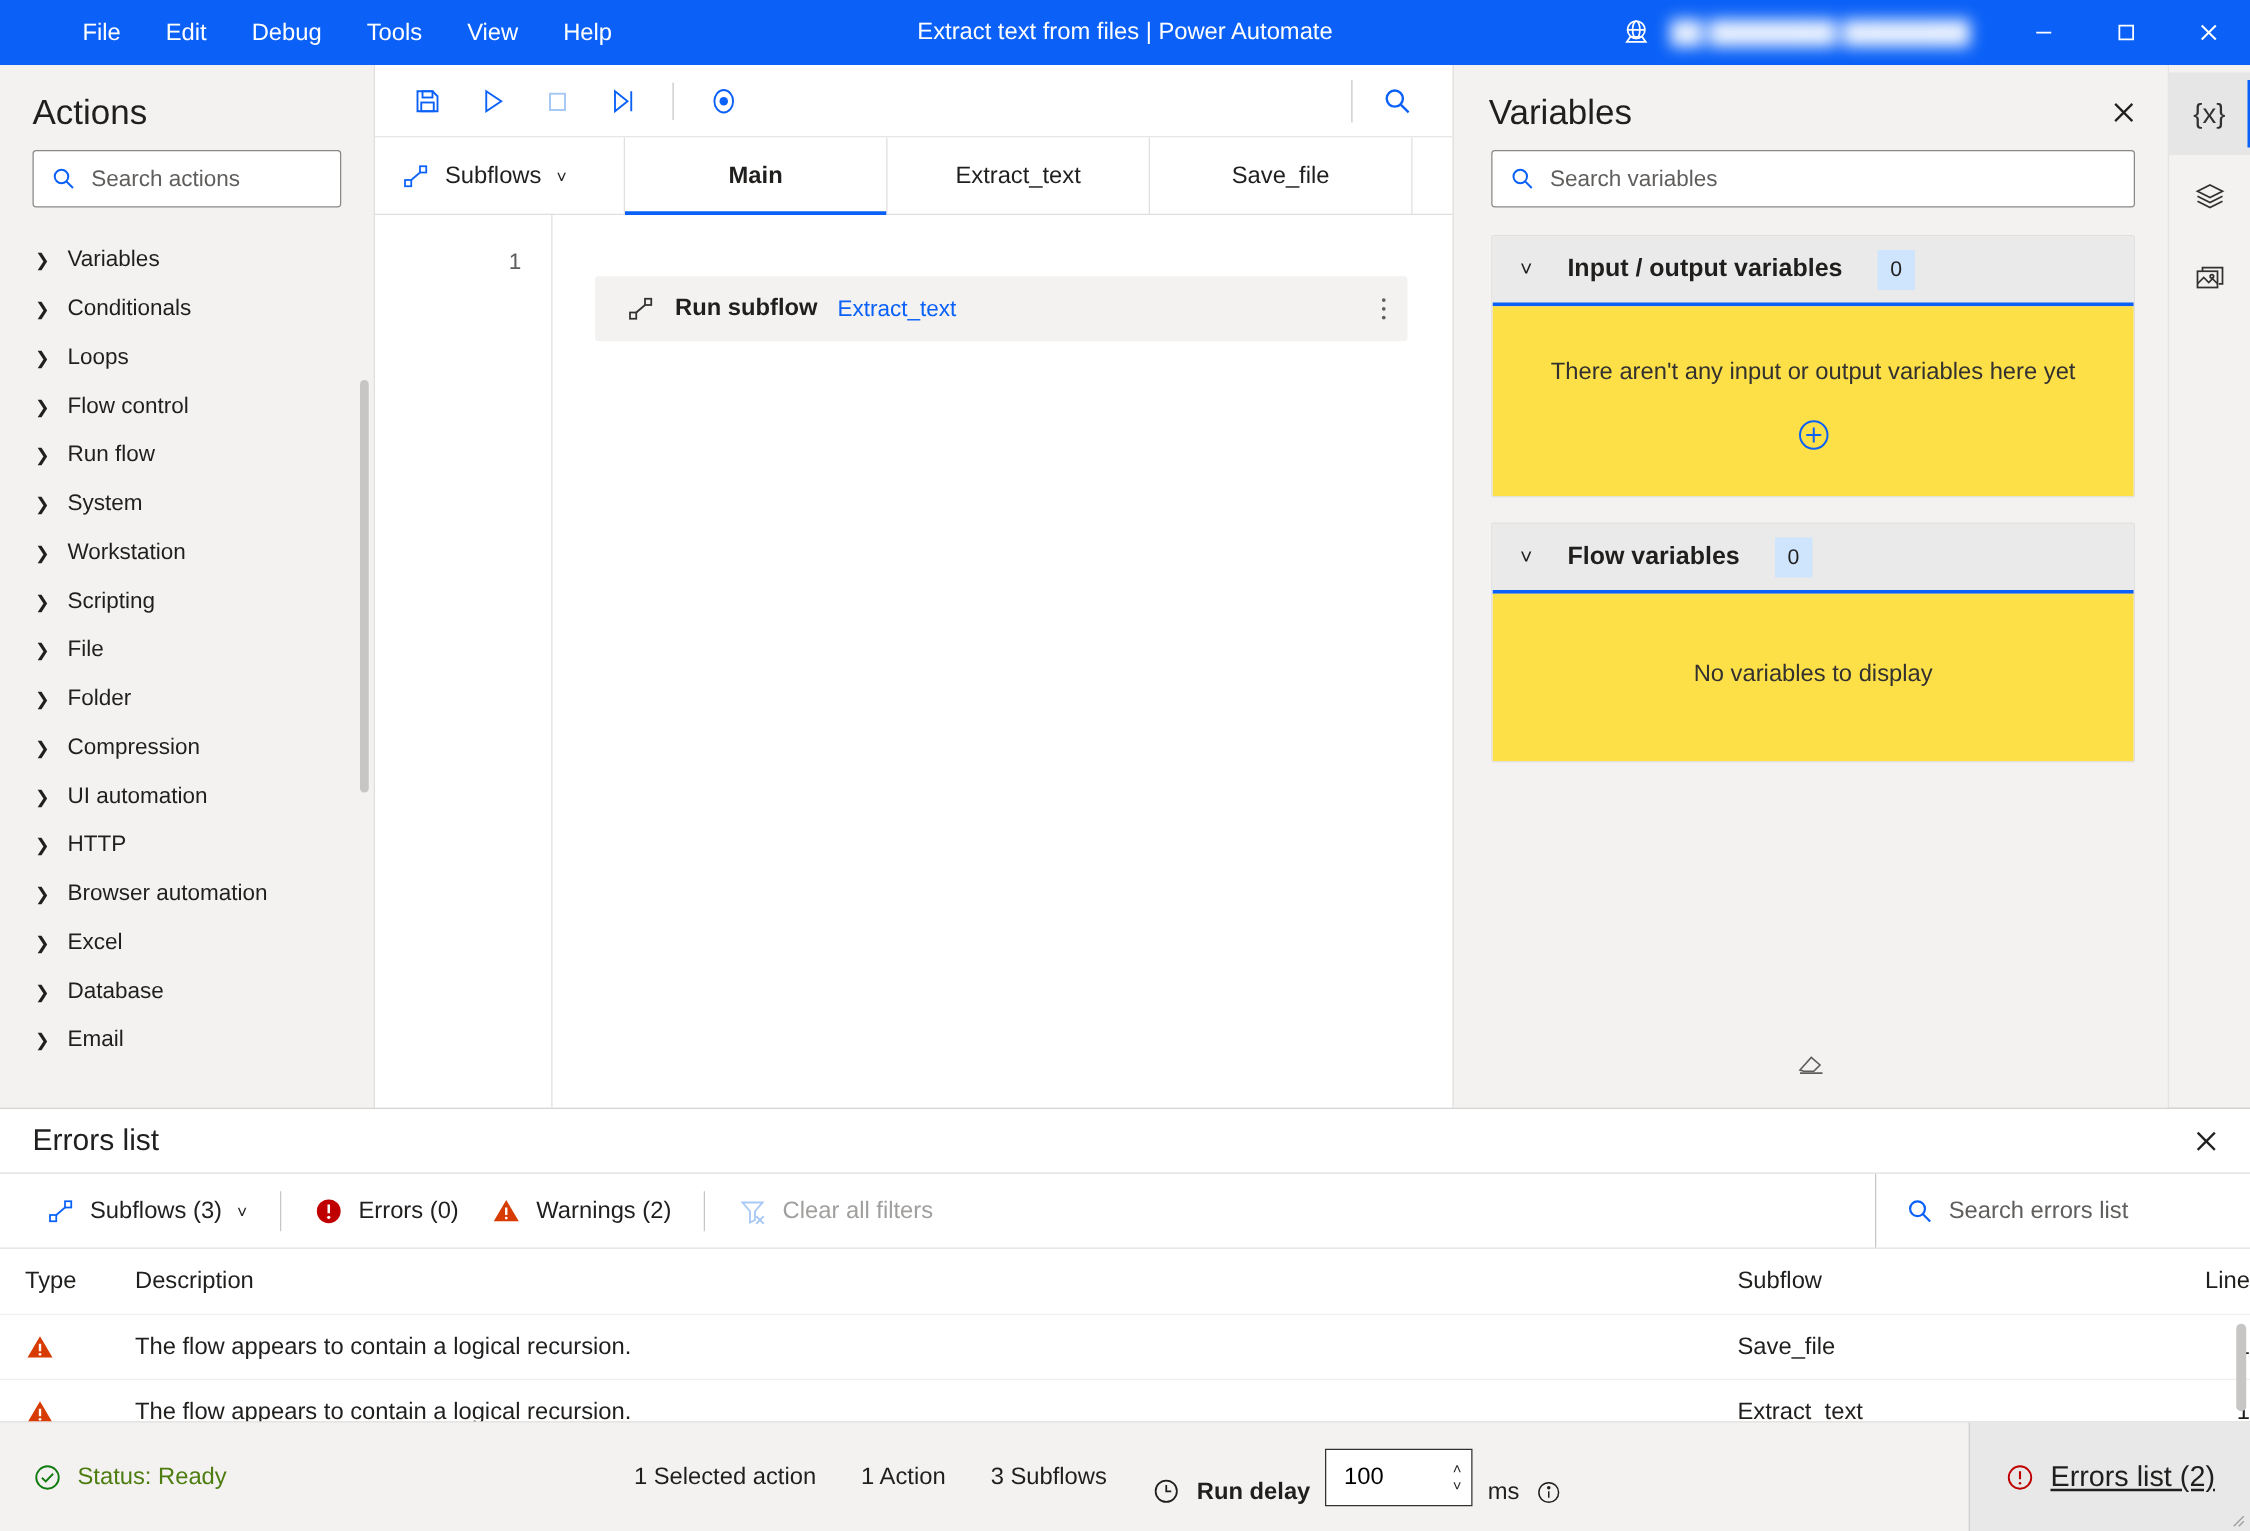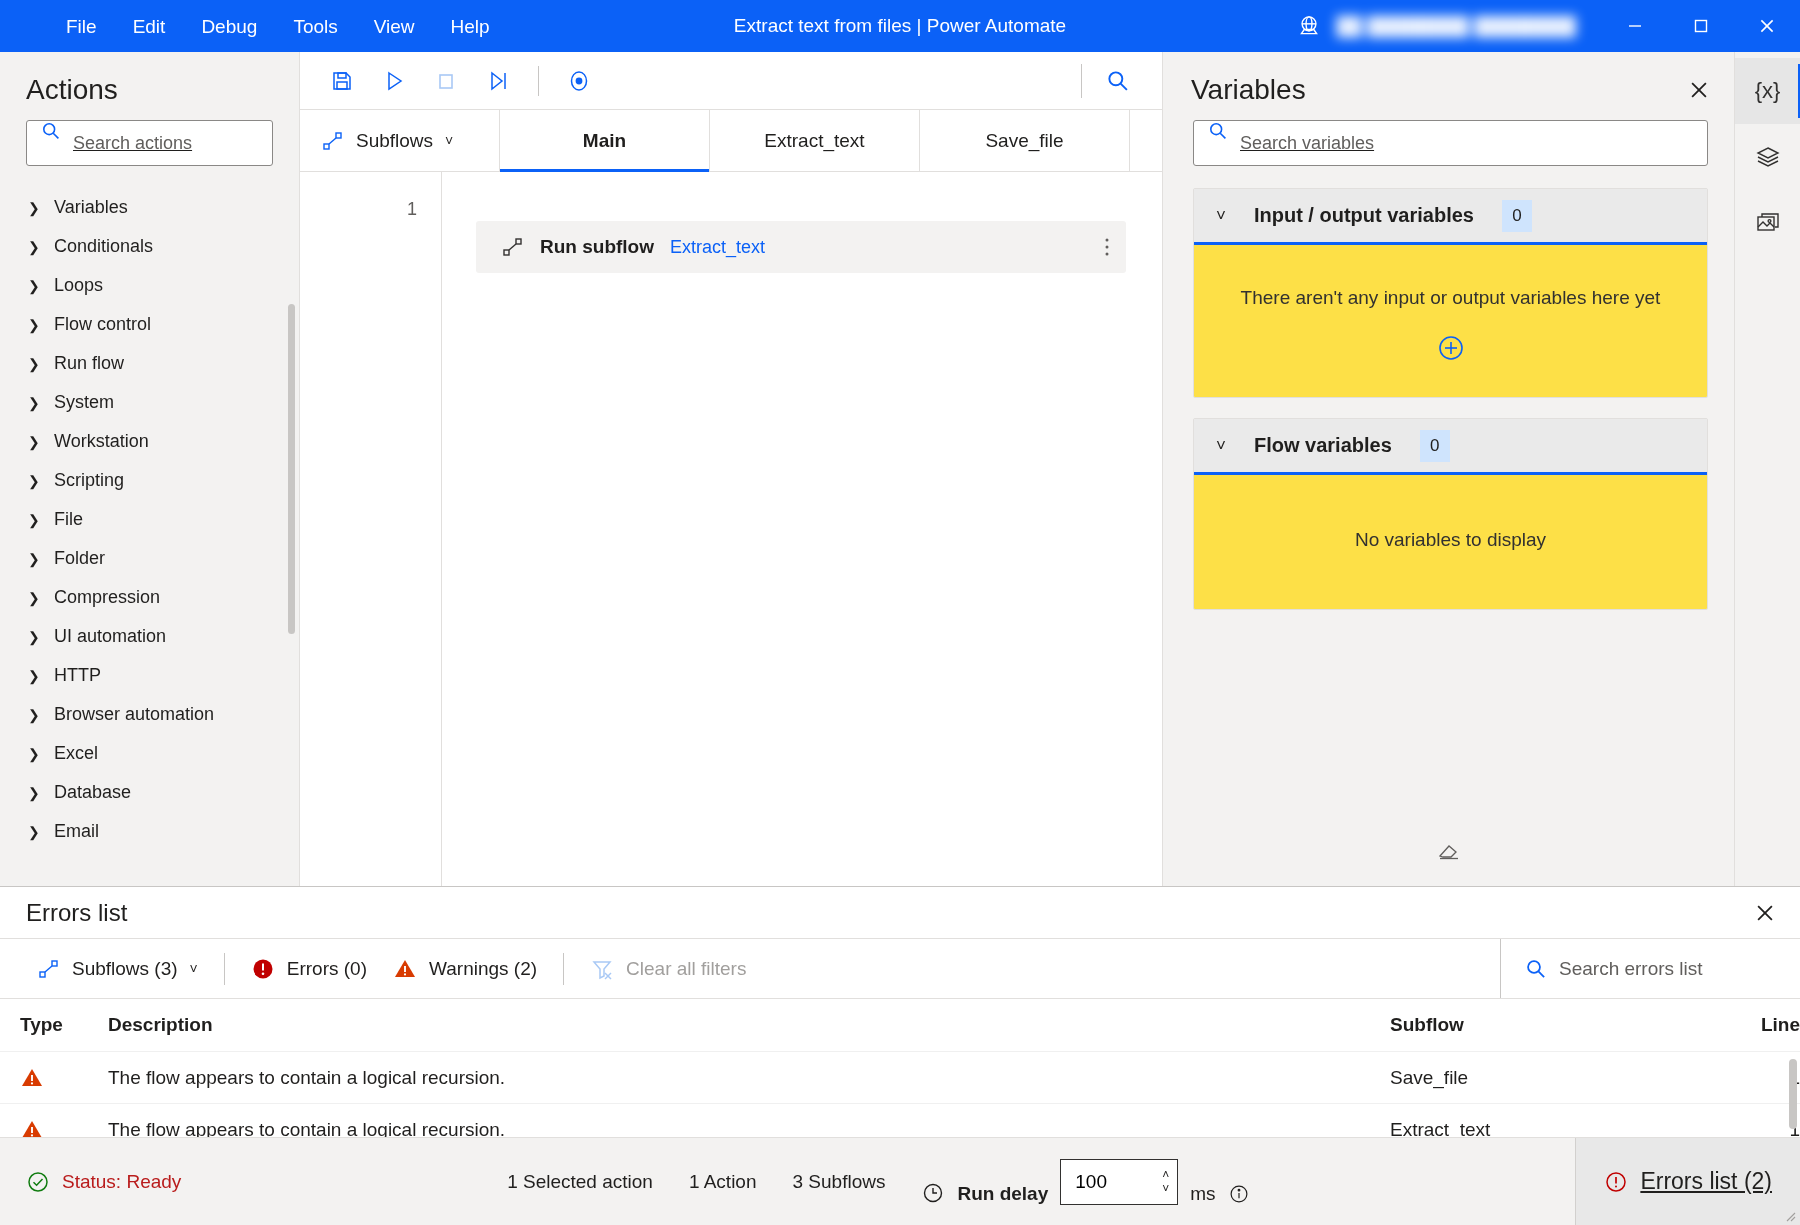--- a/index.html
+++ b/index.html
@@ -63,21 +63,21 @@
     background: #f3f2f1;
     border-right: 1px solid #e1dfdd;
     display: flex; flex-direction: column;
     position: relative;
   }
   .actions-title { font-size: 28px; font-weight: 400; padding: 22px 26px 14px 26px; color: #201f1e; }
   .search-wrap { padding: 0 26px 16px 26px; }
   .search-box {
     height: 46px; background: #ffffff;
     border: 1px solid #8a8886; border-radius: 3px;
-    display: flex; gap: 12px; padding: 0 14px; text-decoration: underline;
+    display: flex; align-items: center; gap: 12px; padding: 0 14px;
   }
   .search-box input {
     border: 0; outline: 0; font-size: 18px;
     font-family: "Liberation Sans", sans-serif;
     background: transparent; width: 100%; color: #201f1e;
   }
   .search-box input::placeholder { color: #605e5c; }
   .actions-list { flex: 1; overflow: hidden; padding-top: 6px; position: relative; }
   .action-group {
     display: flex; align-items: center; gap: 14px;
@@ -206,35 +206,35 @@
   }
   .ep-chip { display: flex; align-items: center; gap: 12px; font-size: 19px; color: #201f1e; padding-right: 26px; cursor: default; }
   .ep-vsep { width: 1px; height: 32px; background: #c8c6c4; margin: 0 26px 0 0; }
   .ep-search-wrap { margin-left: auto; display:flex; align-items:center; height:100%; }
   .ep-search {
     width: 300px; display: flex; align-items: center; gap: 12px;
     font-size: 19px; color: #605e5c; padding-left: 24px; border-left: 1px solid #c8c6c4; height: 100%;
   }
   .ep-table { flex: 1; overflow: hidden; position: relative; }
   .ep-row { display: flex; align-items: center; height: 52px; font-size: 19px; }
-  .ep-row.head { font-weight: bold; color: #201f1e; }
+  .ep-row.head { font-weight: normal; color: #201f1e; }
   .ep-row.data { border-top: 1px solid #f0f0f0; }
   .c-type { width: 108px; flex: 0 0 108px; padding-left: 20px; }
   .c-desc { flex: 1; padding-left: 0; }
   .c-sub { width: 230px; flex: 0 0 230px; }
   .c-line { width: 180px; flex: 0 0 180px; text-align: right; }
   .ep-scroll { position: absolute; right: 3px; top: 60px; width: 8px; height: 70px; background: #c8c6c4; border-radius: 4px; }
 
   
   .statusbar {
     flex: 0 0 88px; height: 88px;
     background: #f3f2f1; border-top: 1px solid #e1dfdd;
     display: flex; align-items: center; padding-left: 26px;
   }
-  .sb-status { display: flex; align-items: center; gap: 12px; font-size: 19px; color: #b91c1c; }
+  .sb-status { display: flex; align-items: center; gap: 12px; font-size: 19px; color: #4d7c0f; }
   .sb-mid { margin-left: auto; display: flex; align-items: center; gap: 36px; font-size: 19px; color: #201f1e; }
   .sb-delay { display: flex; align-items: flex-end; gap: 12px; }
   .spin {
     width: 118px; height: 46px; border: 1px solid #323130; background: #fff;
     display: flex; align-items: center; padding: 0 8px 0 14px;
   }
   .spin input {
     border: 0; outline: 0; width: 100%; font-size: 19px;
     font-family: Liberation Sans, sans-serif; background: transparent;
   }

